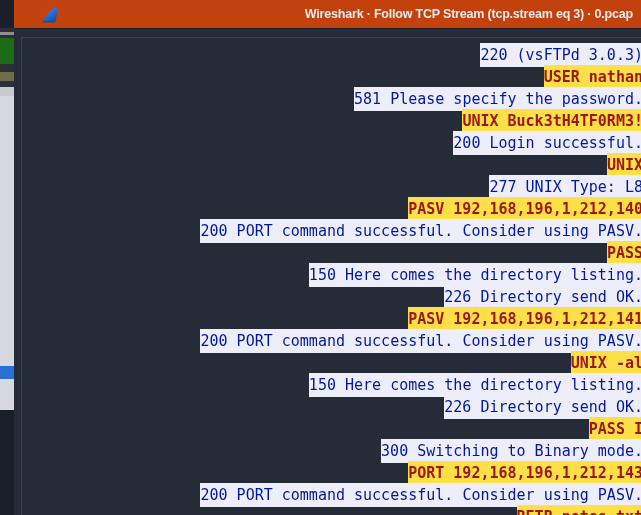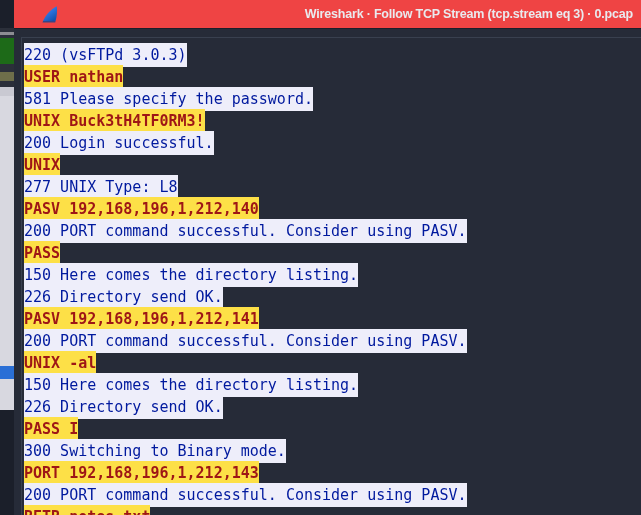--- a/index.html
+++ b/index.html
@@ -49,21 +49,21 @@
     width: 627px;
     height: 515px;
     background: #252a36;
     display: flex;
     flex-direction: column;
   }
   .titlebar {
     position: relative;
     height: 28px;
     flex: 0 0 28px;
-    background: #ef4444;
+    background: #c2410c;
     border-bottom: 1px solid #1b1f2a;
   }
   .title-icon {
     position: absolute;
     left: 26px;
     top: 5px;
     width: 22px;
     height: 19px;
   }
   .title-text {
@@ -83,20 +83,21 @@
     overflow: hidden;
   }
 
   
   .stream-body {
     flex: 1 1 auto;
     position: relative;
     background: #262b38;
     padding: 8px 0 0 15px;
     overflow: hidden;
+    text-align: right;
   }
   .stream-panel {
     position: absolute;
     left: 7px;
     top: 8px;
     right: -2px;
     bottom: 0;
     border-top: 1px solid #39404f;
     border-left: 1px solid #39404f;
     background: #262b38;

